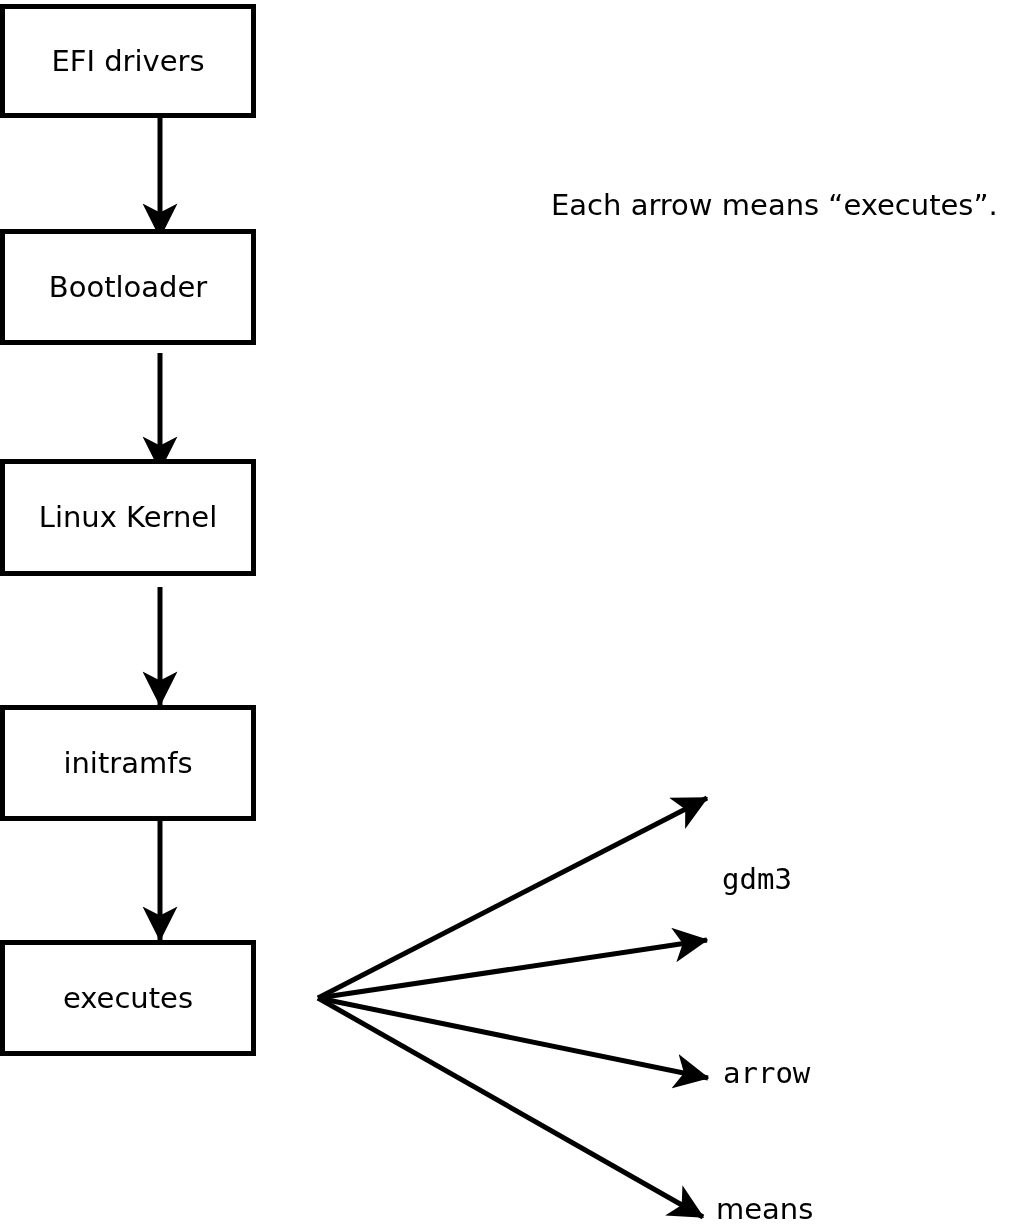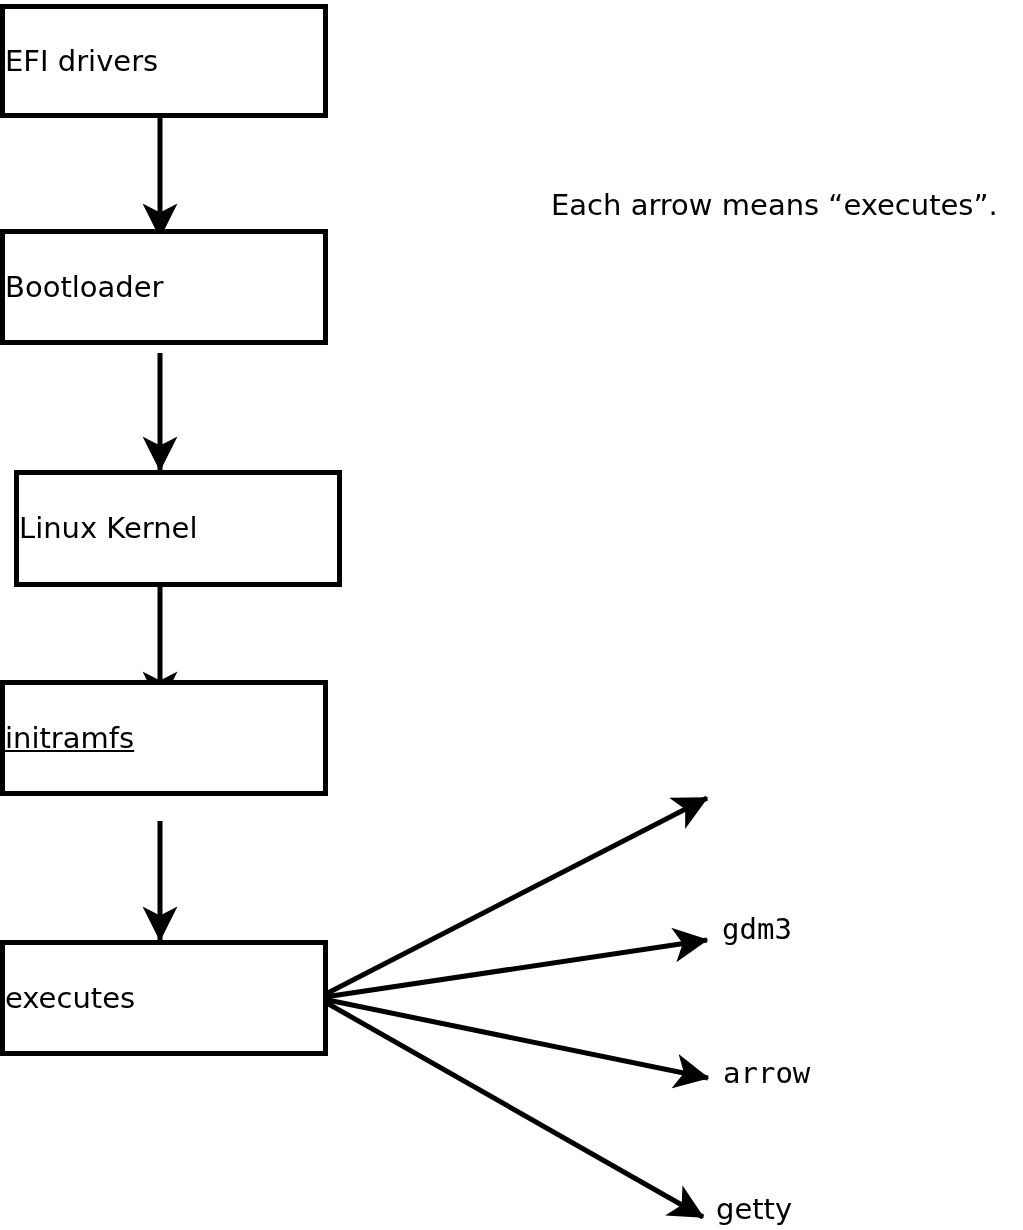--- a/index.html
+++ b/index.html
@@ -28,55 +28,55 @@
     stroke:var(--line);
     stroke-width:5;
   }
   .arrows marker path{
     fill:var(--line);
     stroke:none;
   }
   .box{
     position:absolute;
     left:0;
-    width:328px;
+    width:256px;
     box-sizing:border-box;
     border:5px solid var(--line);
     background:var(--box_fill);
     display:flex;
     align-items:center;
-    justify-content:flex-start;
+    justify-content:center;
     font-size:29px;
     line-height:1;
     white-space:nowrap;
   }
   .box-1{top:4px;height:114px;}
   .box-2{top:229px;height:116px;}
-  .box-3{top:470px;height:117px;margin-left:14px;}
-  .box-4{top:680px;height:116px;text-decoration:underline;}
+  .box-3{top:459px;height:117px;}
+  .box-4{top:705px;height:116px;}
   .box-5{top:940px;height:116px;}
   .note{
     position:absolute;
     left:551px;
     top:163px;
     font-size:29px;
     line-height:1;
     white-space:nowrap;
     margin-top:28px;
   }
   .target{
     position:absolute;
     font-size:29px;
     line-height:1;
     white-space:nowrap;
   }
   .target.mono{font-family:"DejaVu Sans Mono", monospace;}
   .target.sans{font-family:"DejaVu Sans", sans-serif;}
   .t-1{left:724px;top:777px;}
-  .t-2{left:722px;top:915px;}
+  .t-2{left:722px;top:865px;}
   .t-3{left:723px;top:1059px;}
   .t-4{left:716px;top:1195px;}
 </style>
 </head>
 <body>
 
 <div class="canvas">
 
   <svg class="arrows" viewBox="0 0 1023 1230" xmlns="http://www.w3.org/2000/svg">
     <defs>
@@ -109,15 +109,15 @@
     <span>initramfs</span>
   </div>
   <div class="box box-5">
     <span>executes</span>
   </div>
 
   <div class="note">Each arrow means “executes”.</div>
 
   <div class="target mono t-2">gdm3</div>
   <div class="target mono t-3">arrow</div>
-  <div class="target sans t-4">getty</div>
+  <div class="target sans t-4">means</div>
 
 </div>
 
 </body></html>

